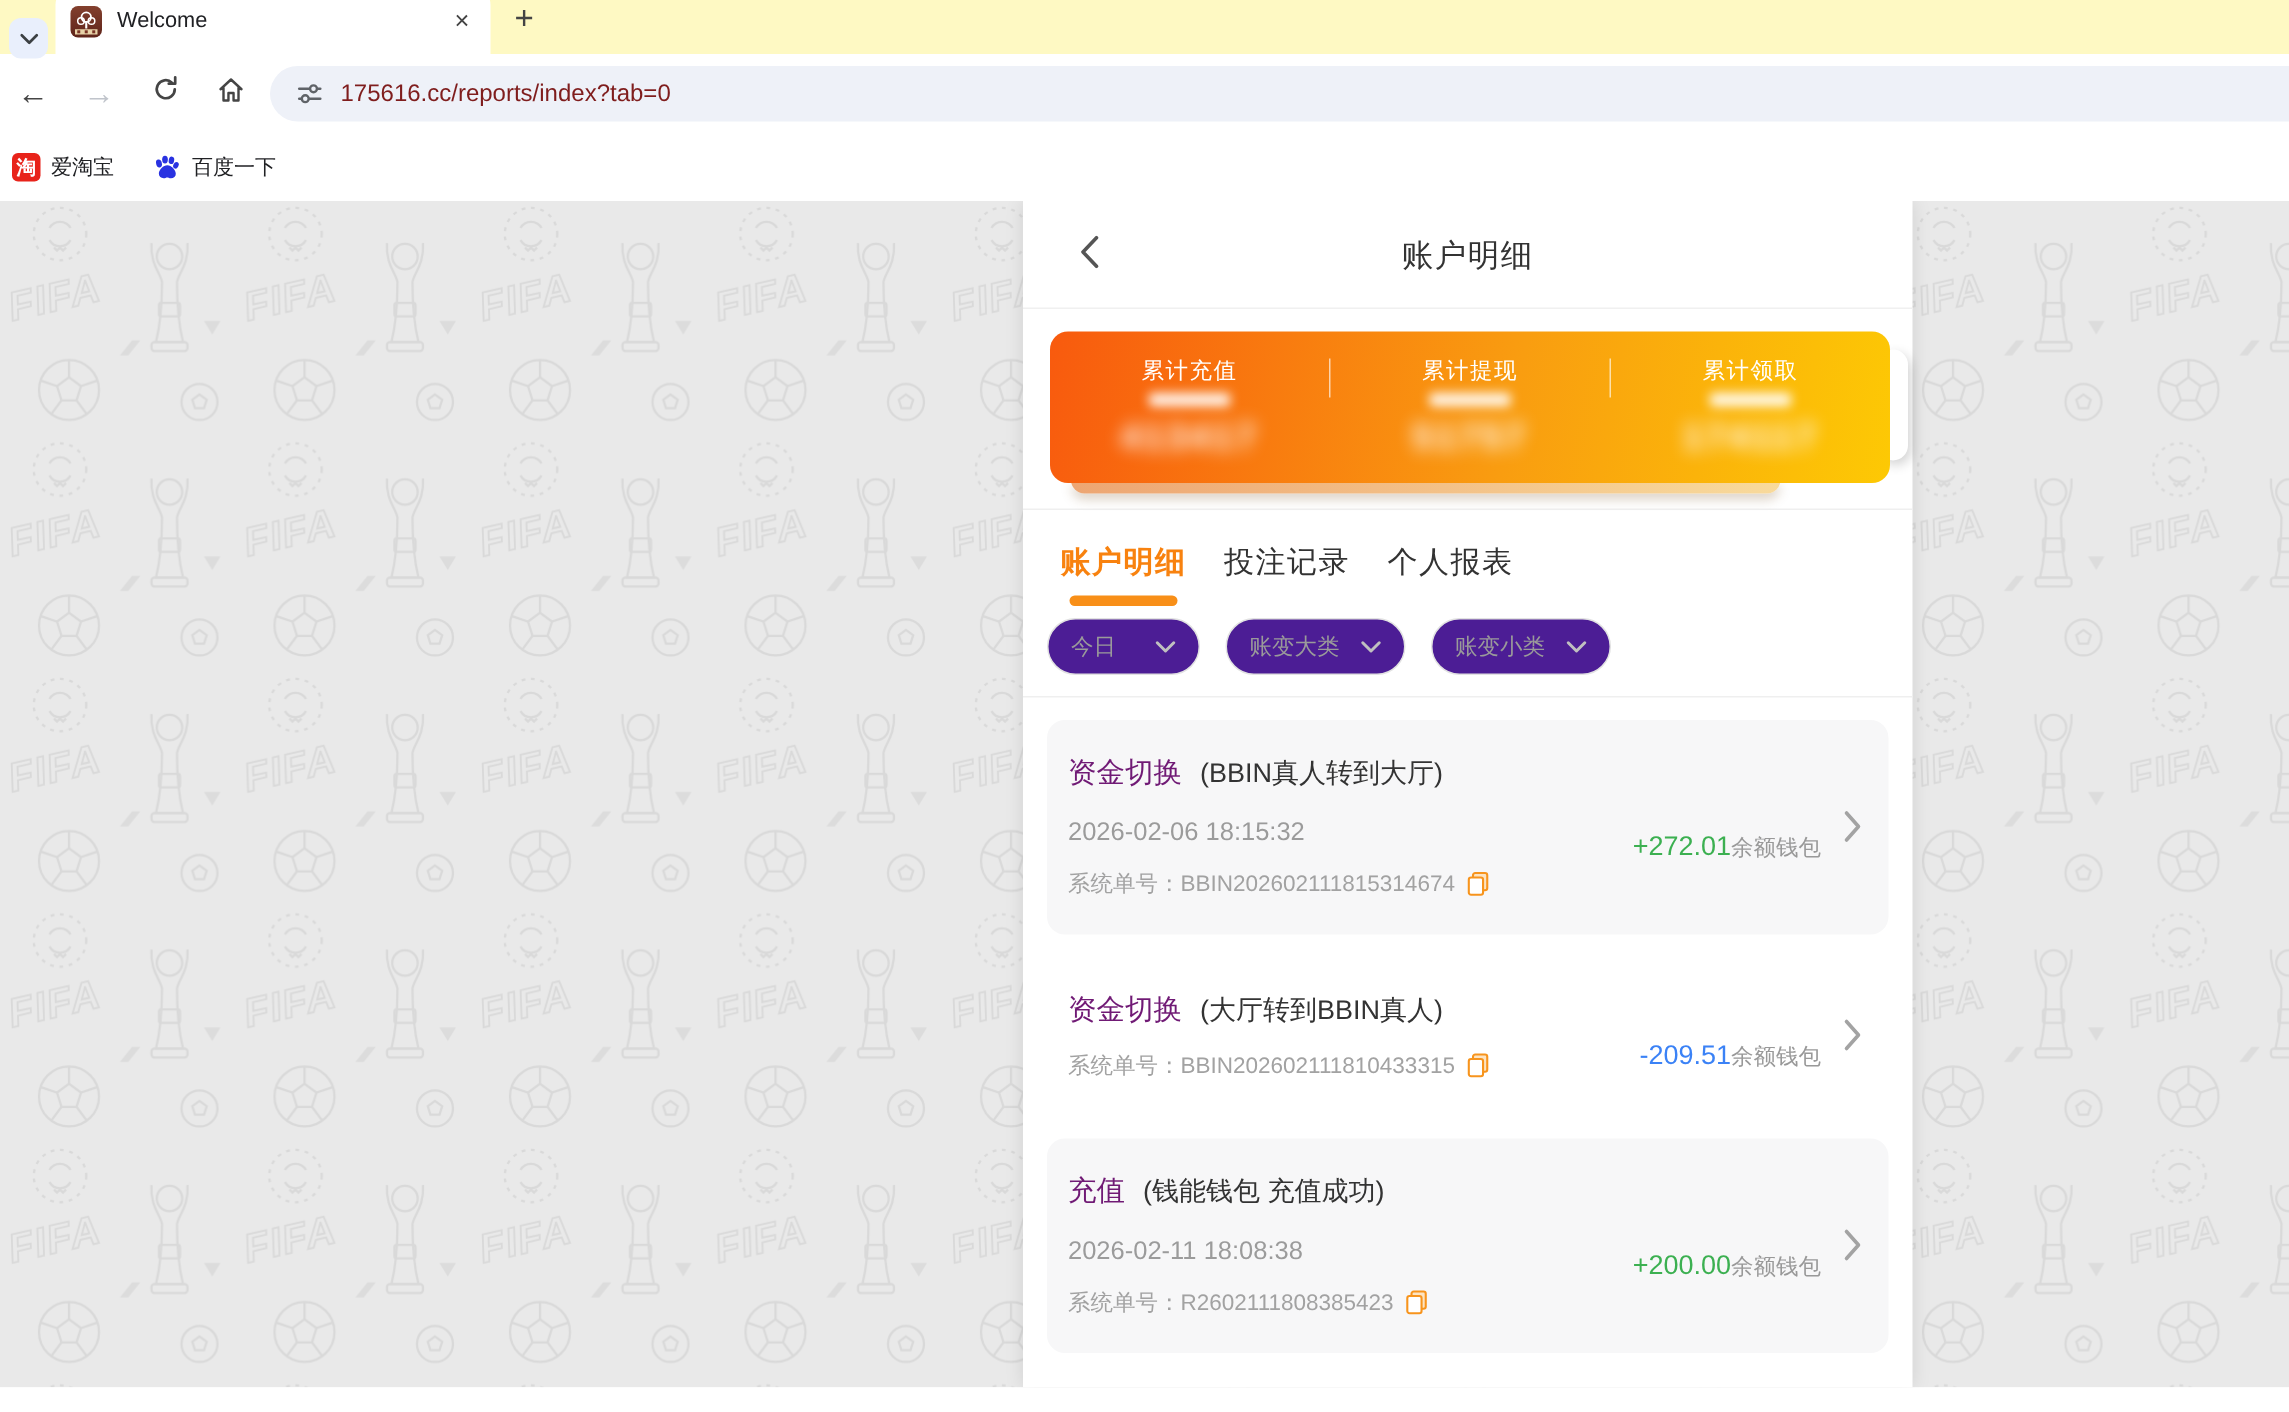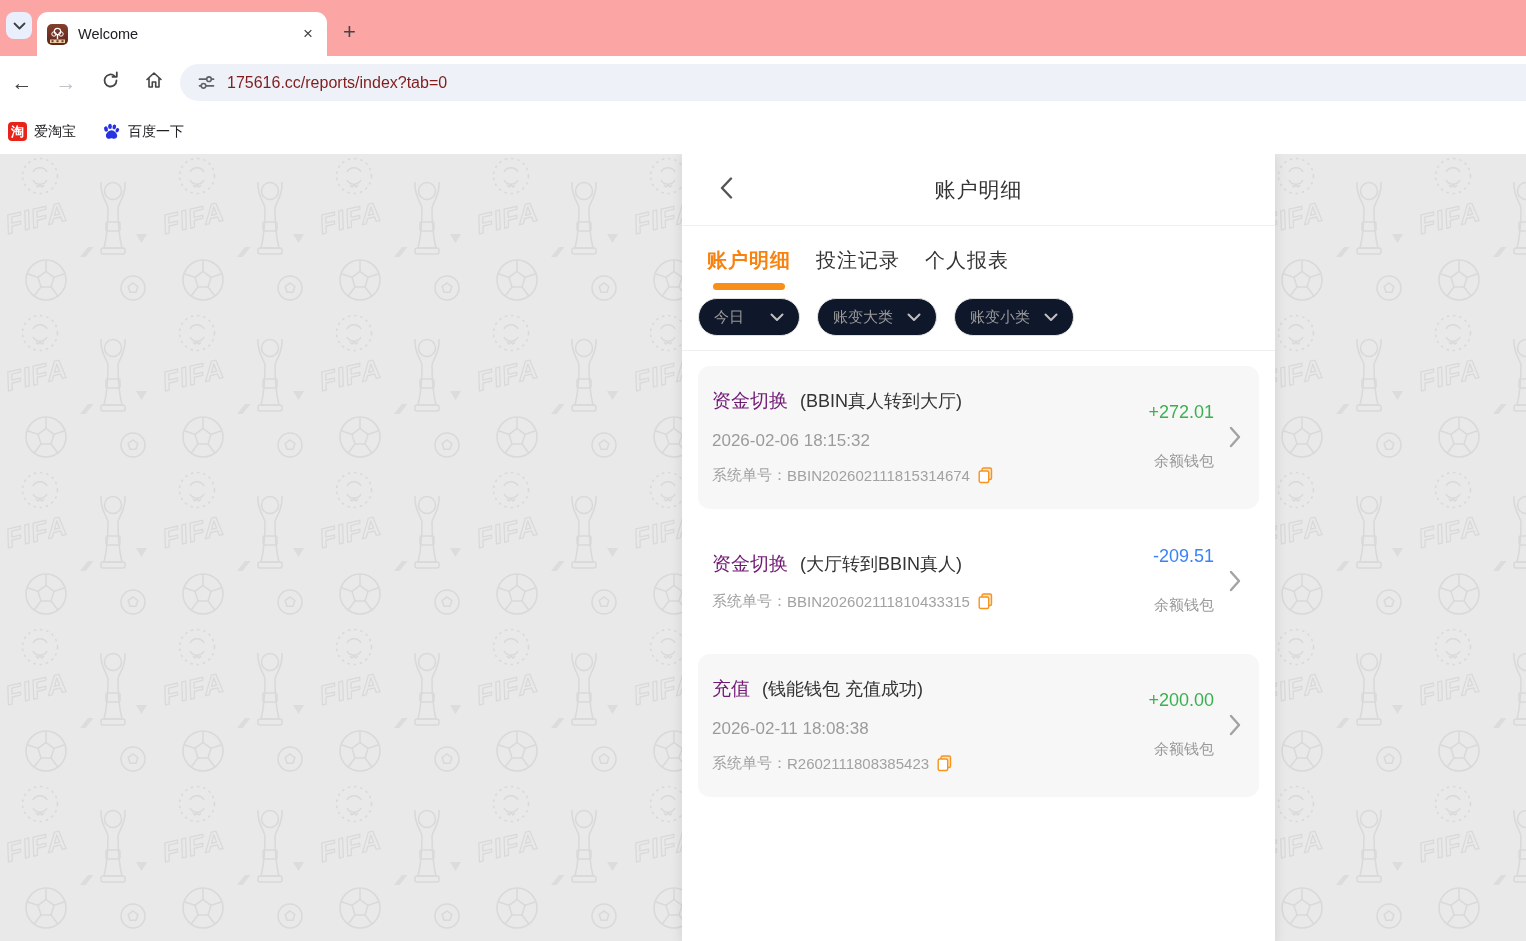--- a/index.html
+++ b/index.html
@@ -1,20 +1,20 @@
 <!DOCTYPE html>
 <html><head>
 <meta charset="utf-8">
 <style>
   * { margin:0; padding:0; box-sizing:border-box; }
   html,body { width:1526px; height:941px; overflow:hidden; background:#fff;
     font-family:"Liberation Sans","DejaVu Sans",sans-serif; }
 
   
-  .tabstrip { height:56px; background:#fca5a5; display:flex; align-items:flex-end; position:relative; }
+  .tabstrip { height:36px; background:#fef9c3; display:flex; align-items:flex-end; position:relative; }
   .tabsearch-btn { position:absolute; left:6px; top:12px; width:26px; height:27px; border-radius:8px;
     background:#e9effc; display:flex; align-items:center; justify-content:center; }
   .tab-active { margin-left:37px; width:290px; height:44px; background:#fff;
     border-radius:11px 11px 0 0; display:flex; align-items:center; padding:0 10px; }
   .favicon { width:21px; height:21px; border-radius:5px; margin-right:10px; flex:0 0 auto;
     background:linear-gradient(#83402e,#5f241a); position:relative; overflow:hidden; }
   .favicon svg { position:absolute; inset:0; }
   .tab-title { font-size:14.5px; color:#202124; flex:1; white-space:nowrap; overflow:hidden; }
   .tab-close { font-size:17px; color:#444; padding:0 4px; cursor:pointer; }
   .newtab-btn { margin:0 0 13px 16px; font-size:22px; color:#444; line-height:1; }
@@ -63,39 +63,39 @@
     box-shadow:0 4px 7px rgba(120,80,30,.25); }
 
   .tabs-row { display:flex; gap:25px; padding:21px 25px 0; }
   .ptab { display:flex; flex-direction:column; align-items:center; }
   .ptab-label { font-size:20px; color:#333; letter-spacing:1px; }
   .ptab.active .ptab-label { color:#f8820f; font-weight:bold; }
   .ptab-underline { width:72px; height:7px; border-radius:4px; margin-top:9px; background:transparent; }
   .ptab.active .ptab-underline { background:#f88f18; }
 
   .filters-row { display:flex; gap:17px; padding:8px 16px 14px; border-bottom:1px solid #efefef; }
-  .pill { height:38px; border:1px solid #e2e2e2; border-radius:19px; background:#0f172a;
+  .pill { height:38px; border:1px solid #e2e2e2; border-radius:19px; background:#4c1d95;
     display:flex; align-items:center; padding:0 15px; }
   .pill-label { font-size:15px; color:#9a9a9a; }
   .pill-chev { margin-left:14px; display:flex; }
   .pill:first-child .pill-chev { margin-left:26px; }
 
   .list { padding:15px 16px 0; }
   .txn { display:flex; align-items:center; border-radius:12px; padding:22px 18px 24px 14px; margin-bottom:15px; }
   .txn.shaded { background:#f7f7f8; }
   .txn-left { flex:1; min-width:0; }
   .txn-titlerow { display:flex; align-items:baseline; }
   .txn-type { font-size:19px; font-weight:normal; color:#701a75; }
   .txn-detail { font-size:18px; color:#333; margin-left:12px; }
   .txn-date { font-size:17px; color:#9b9b9b; margin-top:17px; }
   .txn-orderrow { display:flex; align-items:center; margin-top:15px; }
   .txn-orderlabel, .txn-orderno { font-size:15px; color:#a2a2a2; }
   .copy-ico { margin-left:8px; display:flex; }
   .txn-right { display:flex; align-items:center; margin-left:10px; }
-  .txn-amountcol { display:flex; flex-direction:column; align-items:flex-end; }
+  .txn-amountcol { display:flex; flex-direction:row; align-items:flex-end; }
   .txn-amount { font-size:18px; font-weight:500; }
   .txn-amount.credit { color:#3cb051; }
   .txn-amount.debit { color:#3b82f6; }
   .txn-wallet { font-size:15px; color:#999; margin-top:29px; }
   .txn-chev { margin-left:15px; display:flex; }
 </style>
 </head>
 <body>
 
 <div class="tabstrip">
@@ -209,20 +209,43 @@
 
     <div class="p-header">
       <div class="p-back">
         <svg width="13" height="22" viewBox="0 0 13 22">
           <polyline points="11,1.5 2,11 11,20.5" fill="none" stroke="#555" stroke-width="2.4" stroke-linecap="round" stroke-linejoin="round"></polyline>
         </svg>
       </div>
       <div class="p-title">账户明细</div>
     </div>
 
+    <div class="stats-wrap">
+      <div class="stats-peek"></div>
+      <div class="stats-under"></div>
+      <div class="stats-card">
+        <div class="stat">
+          <div class="stat-label">累计充值</div>
+          <div class="stat-chip"></div>
+          <div class="stat-value">413417</div>
+        </div>
+        <div class="stat-sep"></div>
+        <div class="stat">
+          <div class="stat-label">累计提现</div>
+          <div class="stat-chip"></div>
+          <div class="stat-value">51757</div>
+        </div>
+        <div class="stat-sep"></div>
+        <div class="stat">
+          <div class="stat-label">累计领取</div>
+          <div class="stat-chip"></div>
+          <div class="stat-value">174117</div>
+        </div>
+      </div>
+    </div>
 
     <div class="tabs-row">
       <div class="ptab active">
         <span class="ptab-label">账户明细</span>
         <span class="ptab-underline"></span>
       </div>
       <div class="ptab">
         <span class="ptab-label">投注记录</span>
         <span class="ptab-underline"></span>
       </div>

